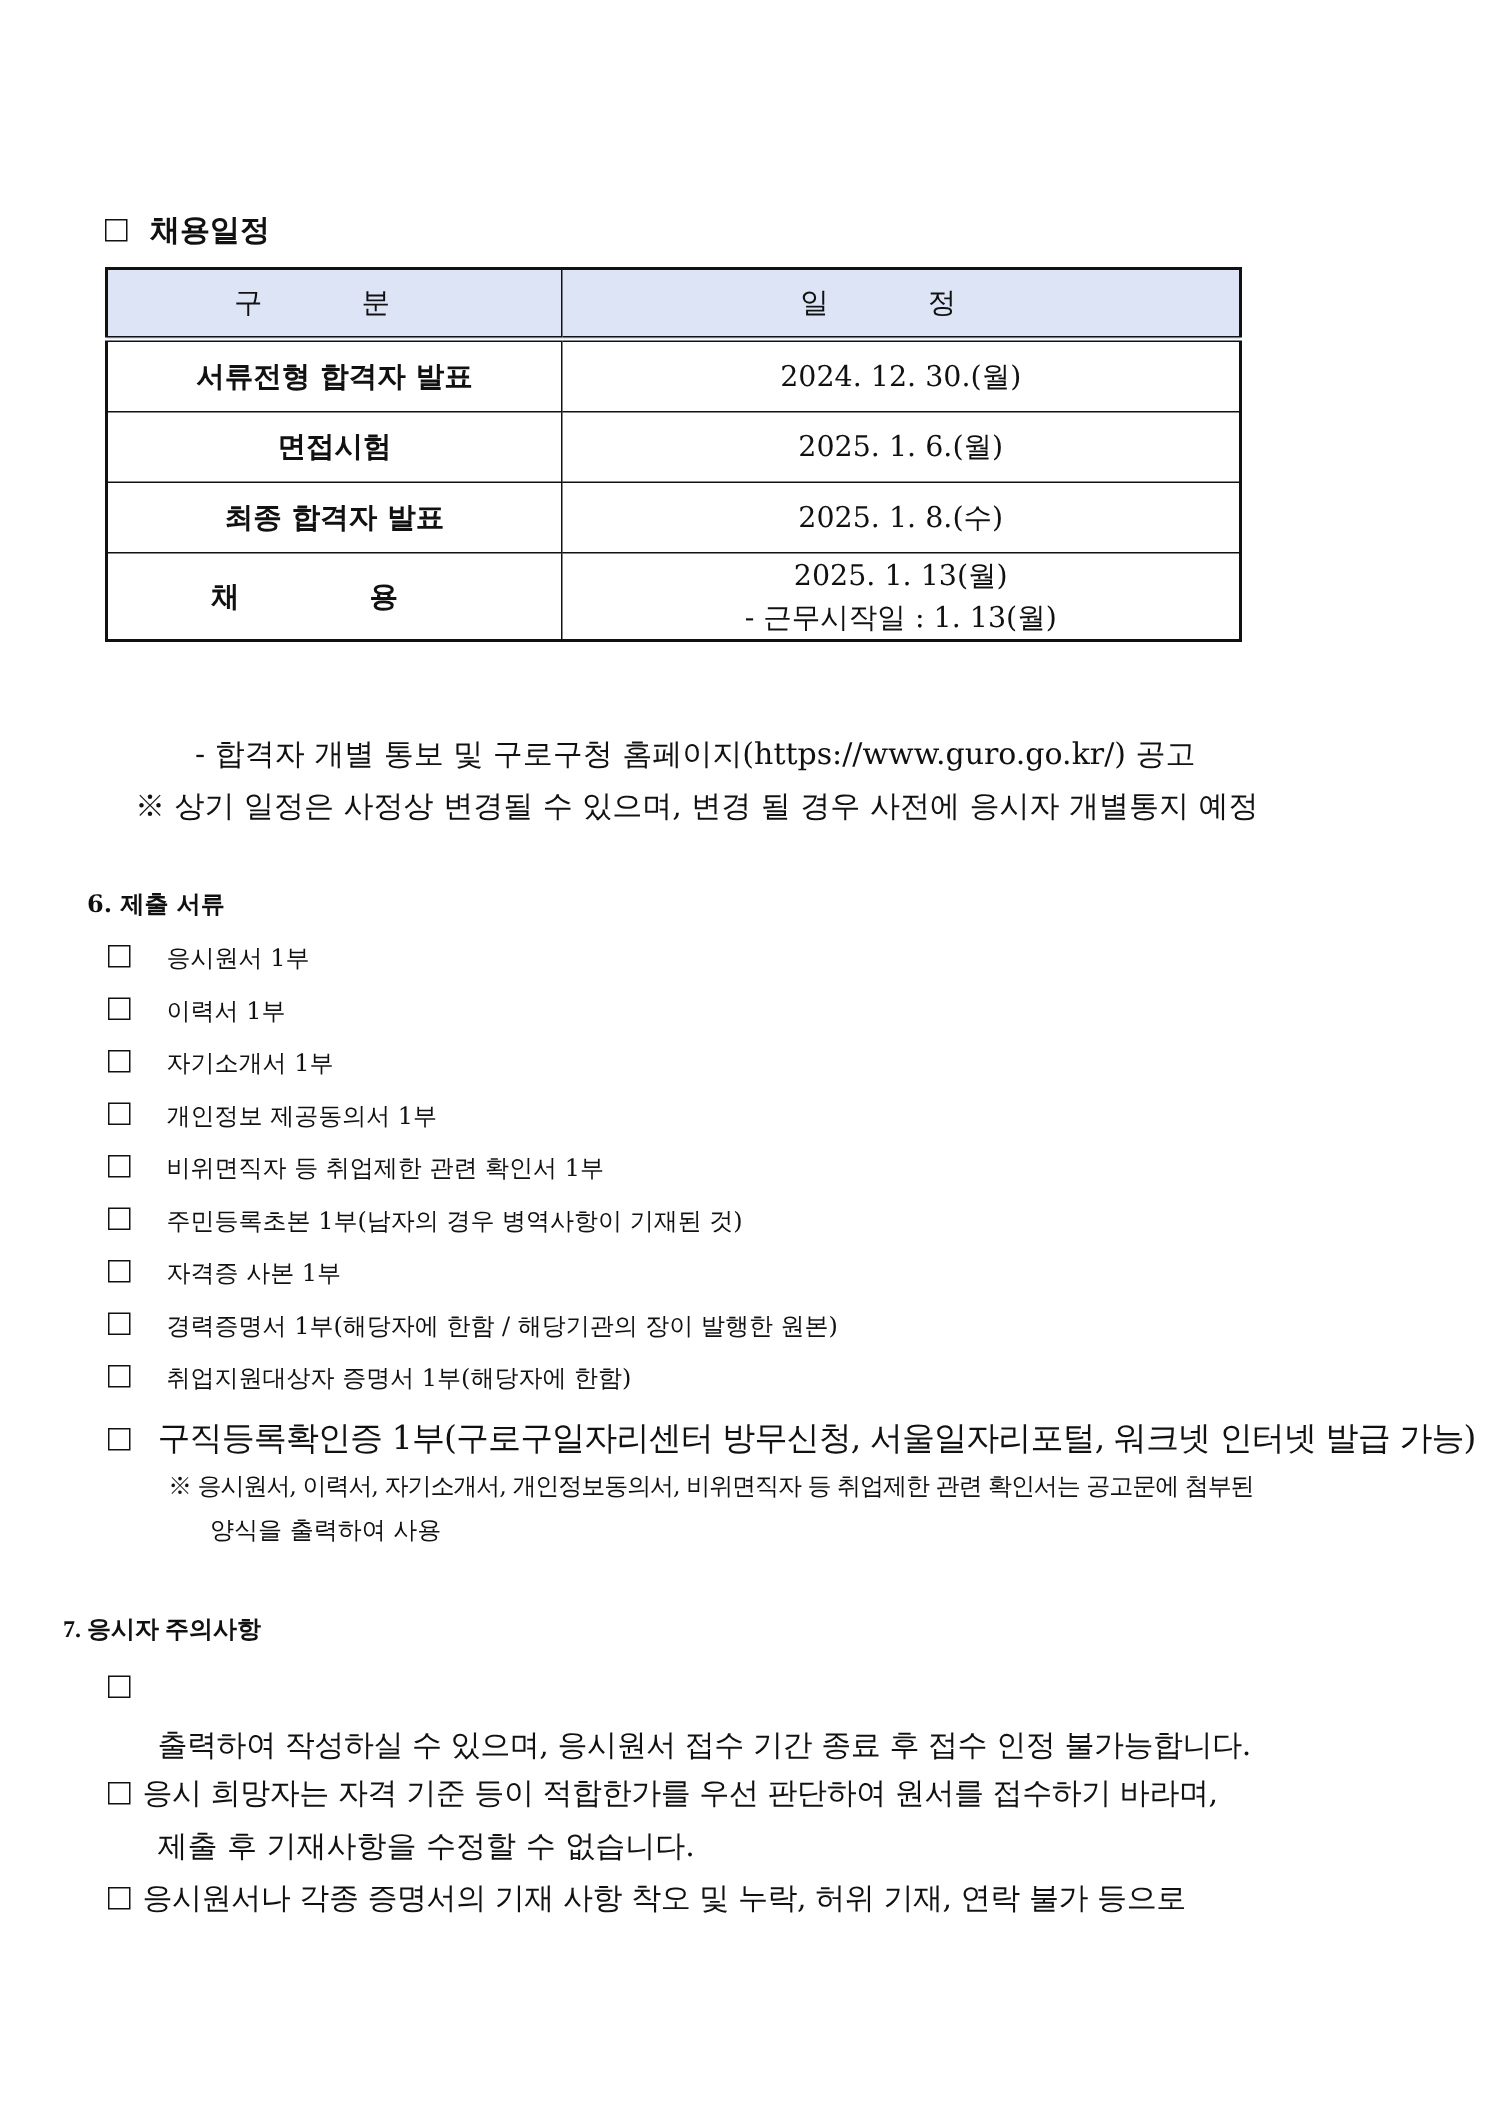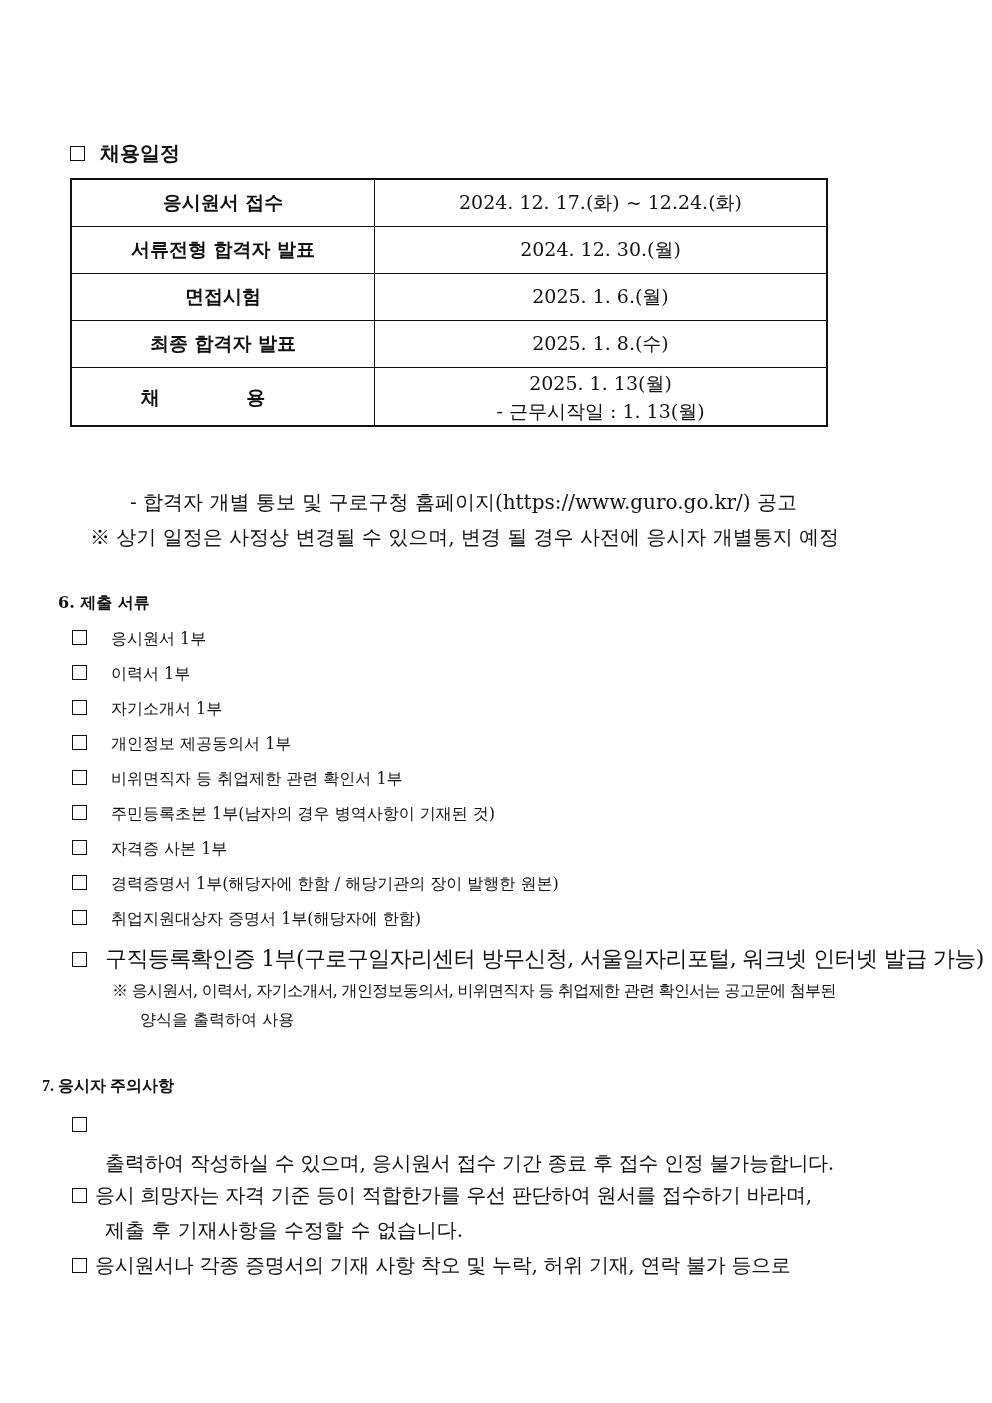--- a/index.html
+++ b/index.html
@@ -26,23 +26,23 @@
 </head>
 <body>
 
 <div class="abs sub-title" style="left:70px; top:140px;">
   <span class="box"></span>
   <span style="margin-left:8px;">채용일정</span>
 </div>
 
 <table class="sched">
   <tbody>
-  <tr>
-    <td class="lbl">응시원서 접수</td>
-    <td>2024. 12. 17.(화) ~ 12.24.(화)</td>
+      <tr class="hdr">
+    <th>구 분</th>
+    <th>일 정</th>
   </tr>
   <tr>
     <td class="lbl">서류전형 합격자 발표</td>
     <td>2024. 12. 30.(월)</td>
   </tr>
   <tr>
     <td class="lbl">면접시험</td>
     <td>2025. 1. 6.(월)</td>
   </tr>
   <tr>

